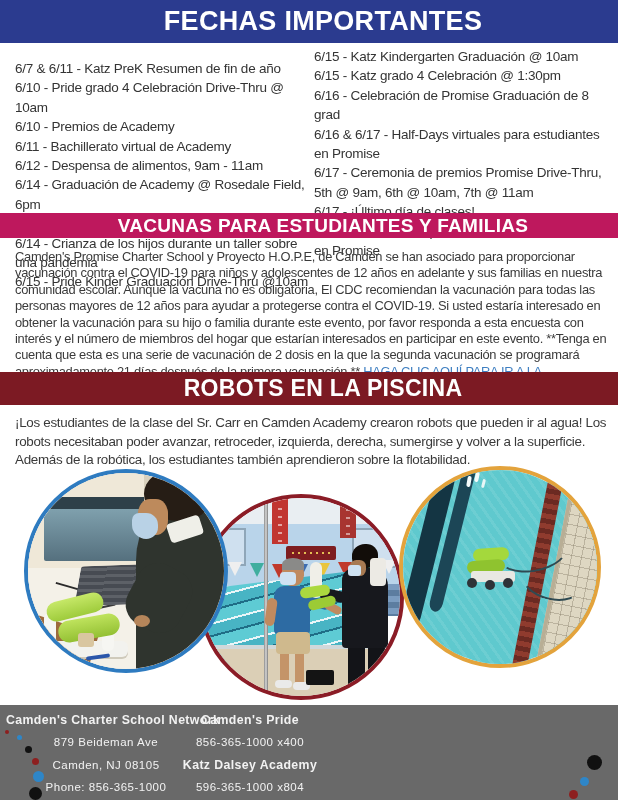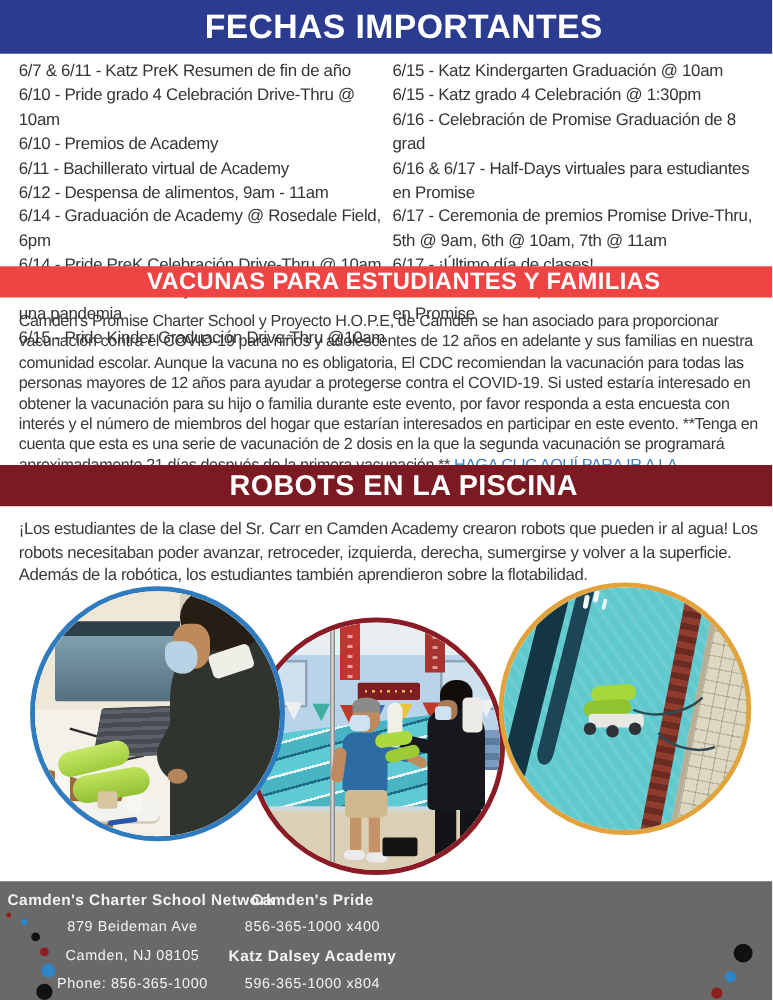--- a/index.html
+++ b/index.html
@@ -2,27 +2,27 @@
 <html><head>
 <meta charset="utf-8">
 <style>
   html,body{margin:0;padding:0;background:#ffffff;}
   .page{position:relative;width:618px;height:800px;background:#ffffff;overflow:hidden;
         font-family:"Liberation Sans",sans-serif;}
 
   
   .banner{position:absolute;left:0;right:0;color:#ffffff;font-weight:700;text-align:center;padding-left:28px;}
   .banner-blue{top:0;height:43px;line-height:43px;font-size:27px;background:#2b3b8f;letter-spacing:.3px;}
-  .banner-orange{top:213px;height:25px;line-height:25px;font-size:19px;background:#ef4444;letter-spacing:.3px;}
+  .banner-orange{top:213px;height:25px;line-height:25px;font-size:19px;background:#be185d;letter-spacing:.3px;}
   .banner-maroon{top:372px;height:33px;line-height:33px;font-size:23px;background:#7c1a23;letter-spacing:.3px;}
 
   
   .dates{position:absolute;top:47px;left:15px;right:8px;display:flex;color:#343434;}
   .dcol{font-size:13.5px;line-height:19.4px;letter-spacing:-.25px;}
-  .dcol-left{width:297px;flex:0 0 auto;}
+  .dcol-left{width:297px;flex:0 0 auto;margin-top:12px;}
   .dcol-right{flex:1 1 auto;padding-left:2px;}
 
   
   .body-text{position:absolute;left:15px;width:592px;margin:0;color:#3a3a3a;
              font-size:12.9px;letter-spacing:-.3px;}
   .vacunas-text{top:249px;line-height:16.4px;}
   .robots-text{top:414px;line-height:18.6px;font-size:13.4px;}
   .link{color:#3f7fc1;text-decoration:underline;cursor:pointer;}
 
   

